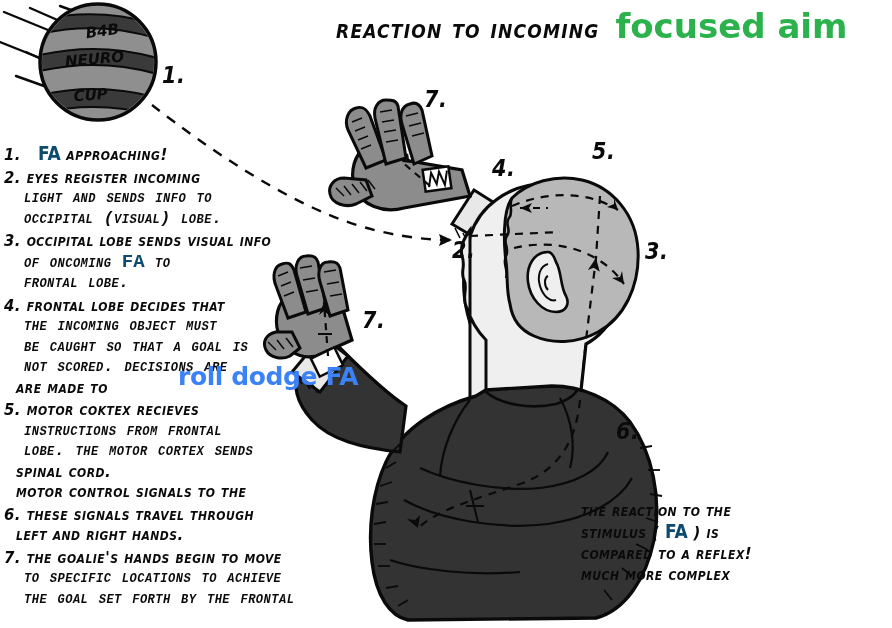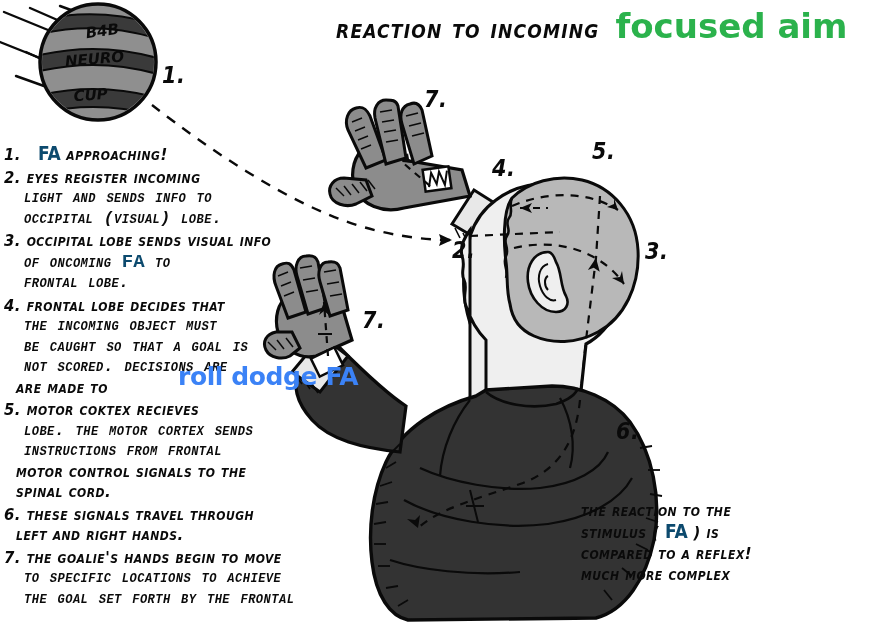--- a/index.html
+++ b/index.html
@@ -396,24 +396,24 @@
     <div class="step">
       <span class="ln comic">4. Frontal lobe decides that</span>
       <span class="ln comic i1">the incoming object must</span>
       <span class="ln comic i1">be caught so that a goal is</span>
       <span class="ln comic i1">not scored. Decisions are</span>
       <span class="ln comic i2">are made to</span>
     </div>
 
     <div class="step">
       <span class="ln comic">5. Motor Coktex recieves</span>
+      <span class="ln comic i1">instructions from frontal</span>
       <span class="ln comic i1">lobe. The Motor Cortex sends</span>
-      <span class="ln comic i1">instructions from frontal</span>
+      <span class="ln comic i2">spinal cord.</span>
       <span class="ln comic i2">motor control signals to the</span>
-      <span class="ln comic i2">spinal cord.</span>
     </div>
 
     <div class="step">
       <span class="ln comic">6. These signals travel through</span>
       <span class="ln comic i2">left and right hands.</span>
     </div>
 
     <div class="step">
       <span class="ln comic">7. The Goalie's hands begin to move</span>
       <span class="ln comic i1">to specific locations to achieve</span>

